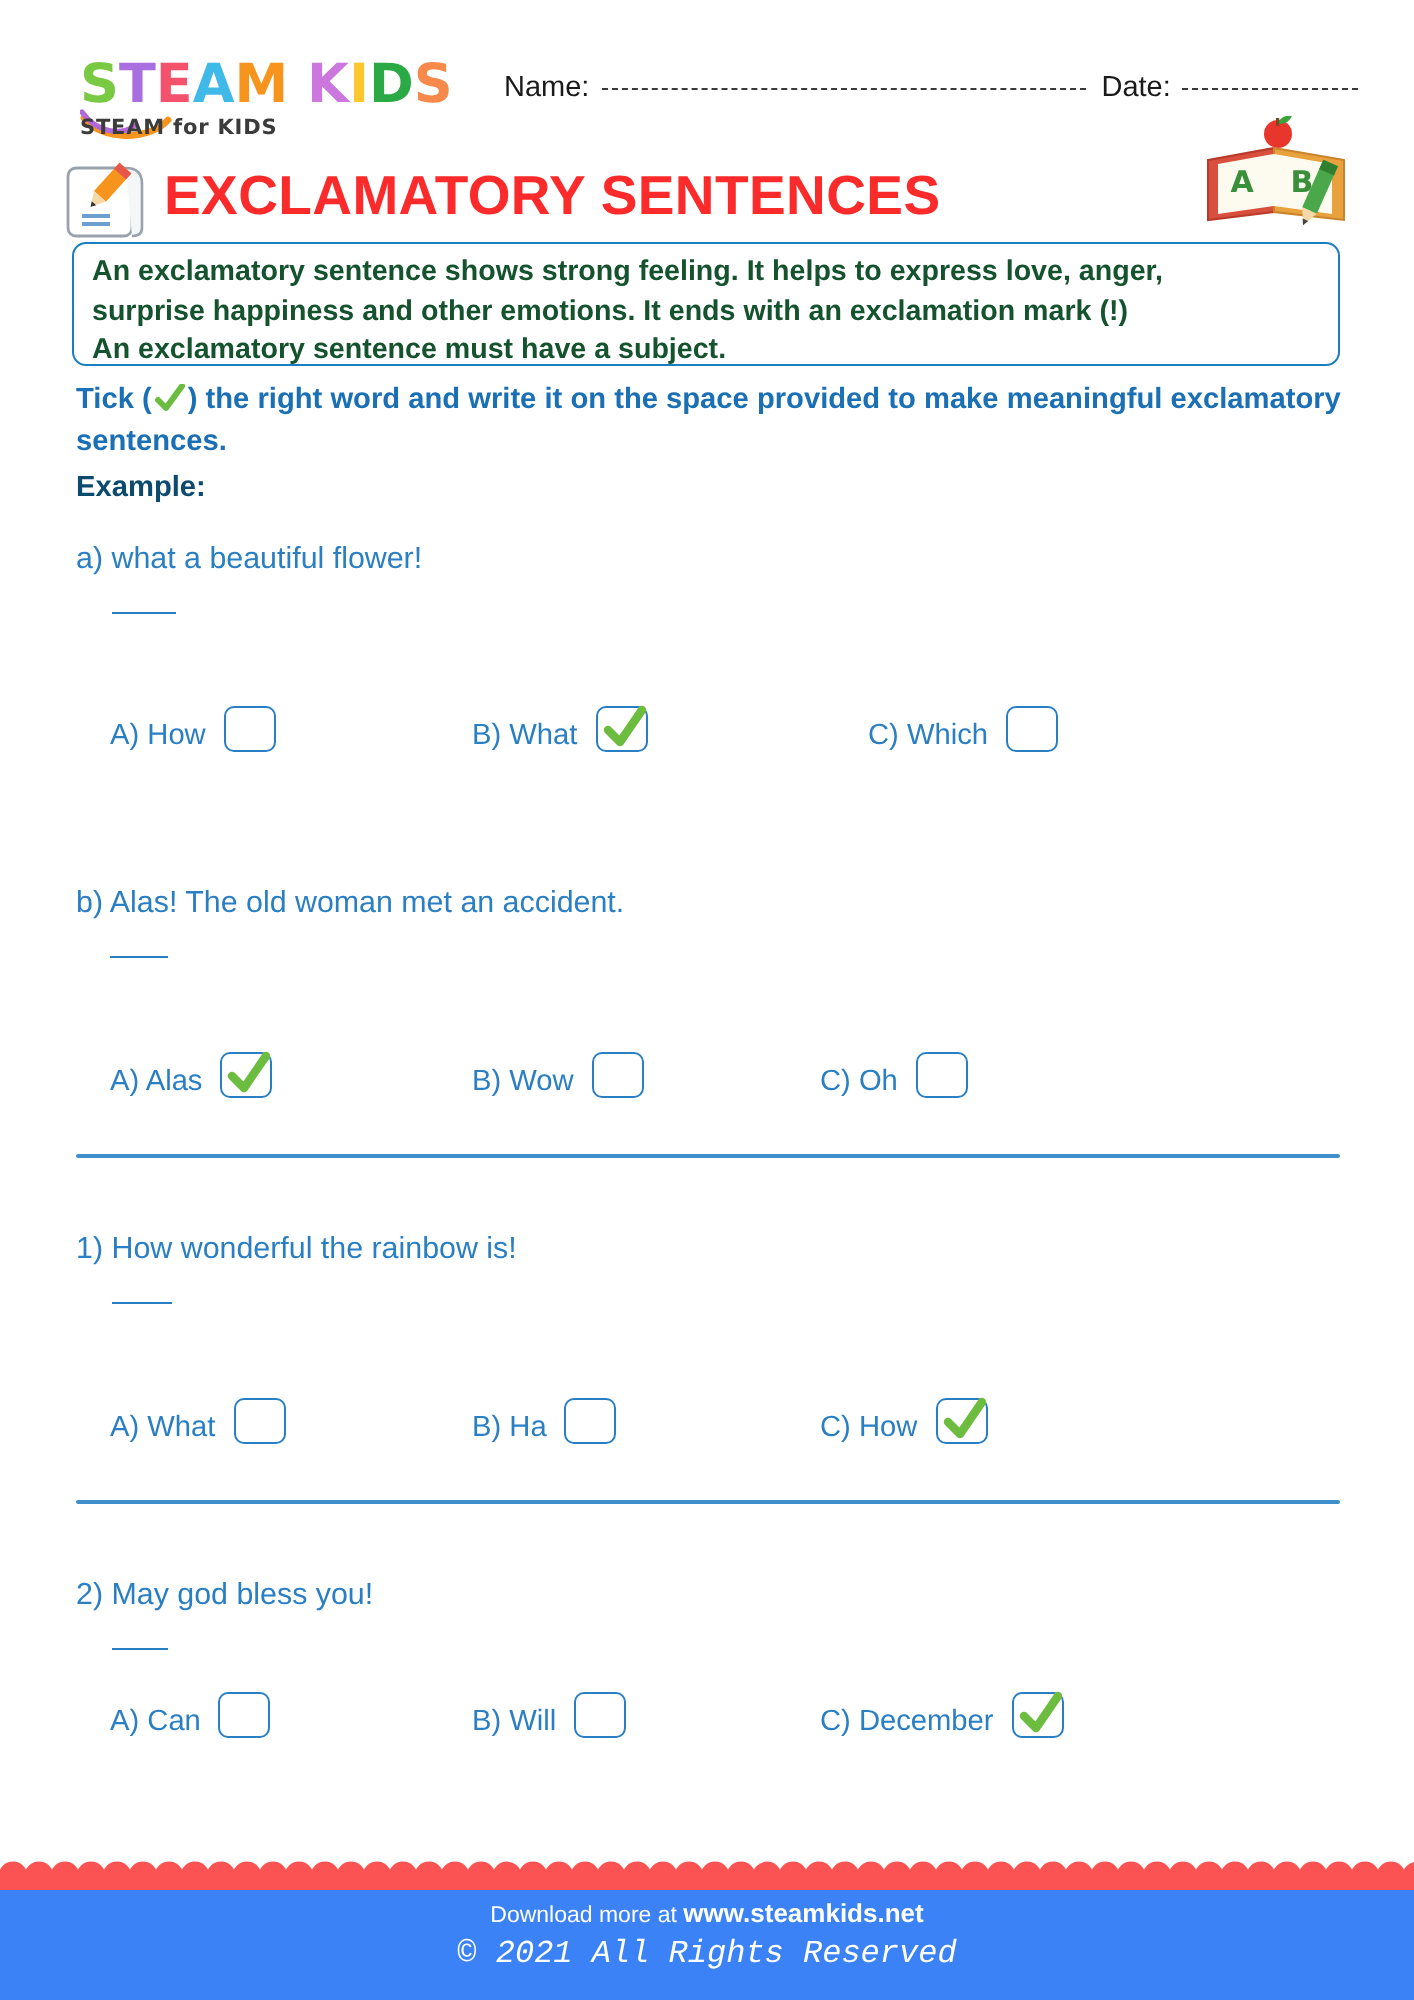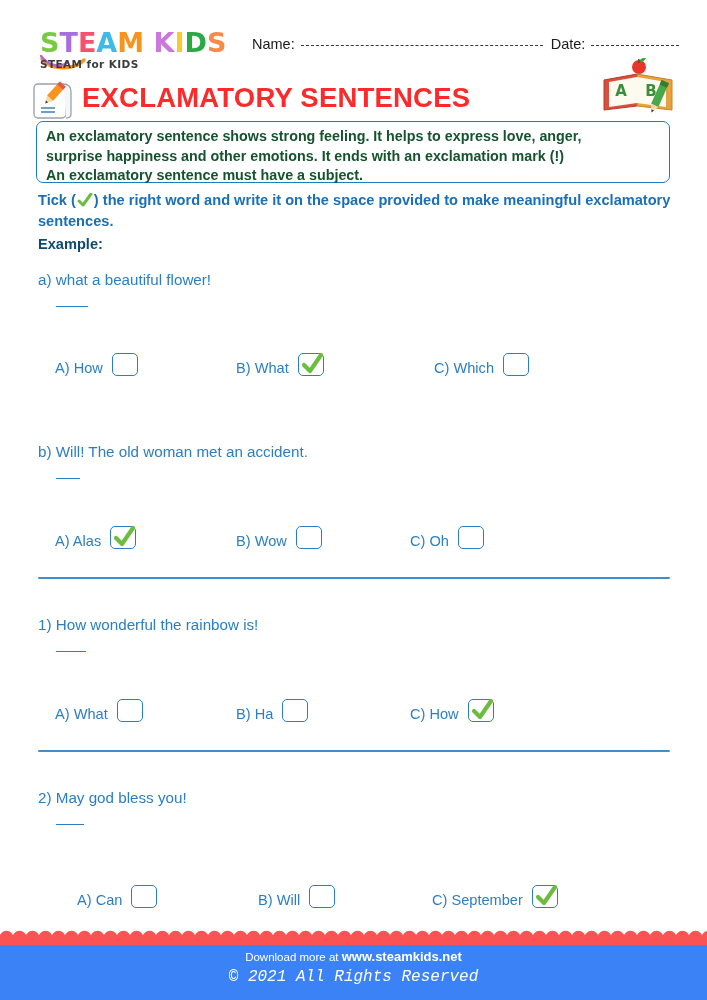--- a/index.html
+++ b/index.html
@@ -164,21 +164,21 @@
             <svg class="chk" viewBox="0 0 23 25">
               <path d="M3 13 L9 19 L20 3" stroke="#6cbd3f" stroke-width="4.2" fill="none" stroke-linecap="round" stroke-linejoin="round"></path>
             </svg>
           </span>
         </div>
         <div class="opt" style="left: 410px; margin-left: 24px;">
           <span class="opt-label">C) Which</span>
           <span class="cbox"></span>
         </div>
       </div>
-      <div class="q-text" style="left: 38px; top: 443px;"><span>b) </span><u>Will</u><span>! The old woman met an accident.</span></div>
+      <div class="q-text" style="left: 38px; top: 443px;"><span>b) </span><u>Alas</u><span>! The old woman met an accident.</span></div>
       <div class="opt-row" style="left: 0px; top: 526px; width: 640px;">
         <div class="opt" style="left: 55px;">
           <span class="opt-label">A) Alas</span>
           <span class="cbox">
             <svg class="chk" viewBox="0 0 23 25">
               <path d="M3 13 L9 19 L20 3" stroke="#6cbd3f" stroke-width="4.2" fill="none" stroke-linecap="round" stroke-linejoin="round"></path>
             </svg>
           </span>
         </div>
         <div class="opt" style="left: 236px;">
@@ -203,31 +203,31 @@
         <div class="opt" style="left: 410px;">
           <span class="opt-label">C) How</span>
           <span class="cbox">
             <svg class="chk" viewBox="0 0 23 25">
               <path d="M3 13 L9 19 L20 3" stroke="#6cbd3f" stroke-width="4.2" fill="none" stroke-linecap="round" stroke-linejoin="round"></path>
             </svg>
           </span>
         </div>
       </div>
       <div class="q-text" style="left: 38px; top: 789px;"><span>2) </span><u>May</u><span> god bless you!</span></div>
-      <div class="opt-row" style="left: 0px; top: 885px; width: 640px; margin-left: 22px;">
+      <div class="opt-row" style="left: 0px; top: 846px; width: 640px;">
         <div class="opt" style="left: 55px;">
           <span class="opt-label">A) Can</span>
           <span class="cbox"></span>
         </div>
         <div class="opt" style="left: 236px;">
           <span class="opt-label">B) Will</span>
           <span class="cbox"></span>
         </div>
         <div class="opt" style="left: 410px;">
-          <span class="opt-label">C) September</span>
+          <span class="opt-label">C) December</span>
           <span class="cbox">
             <svg class="chk" viewBox="0 0 23 25">
               <path d="M3 13 L9 19 L20 3" stroke="#6cbd3f" stroke-width="4.2" fill="none" stroke-linecap="round" stroke-linejoin="round"></path>
             </svg>
           </span>
         </div>
       </div>
       <div class="divider" style="left: 38px; top: 577px; width: 632px;"></div>
       <div class="divider" style="left: 38px; top: 750px; width: 632px;"></div>
     </div>

